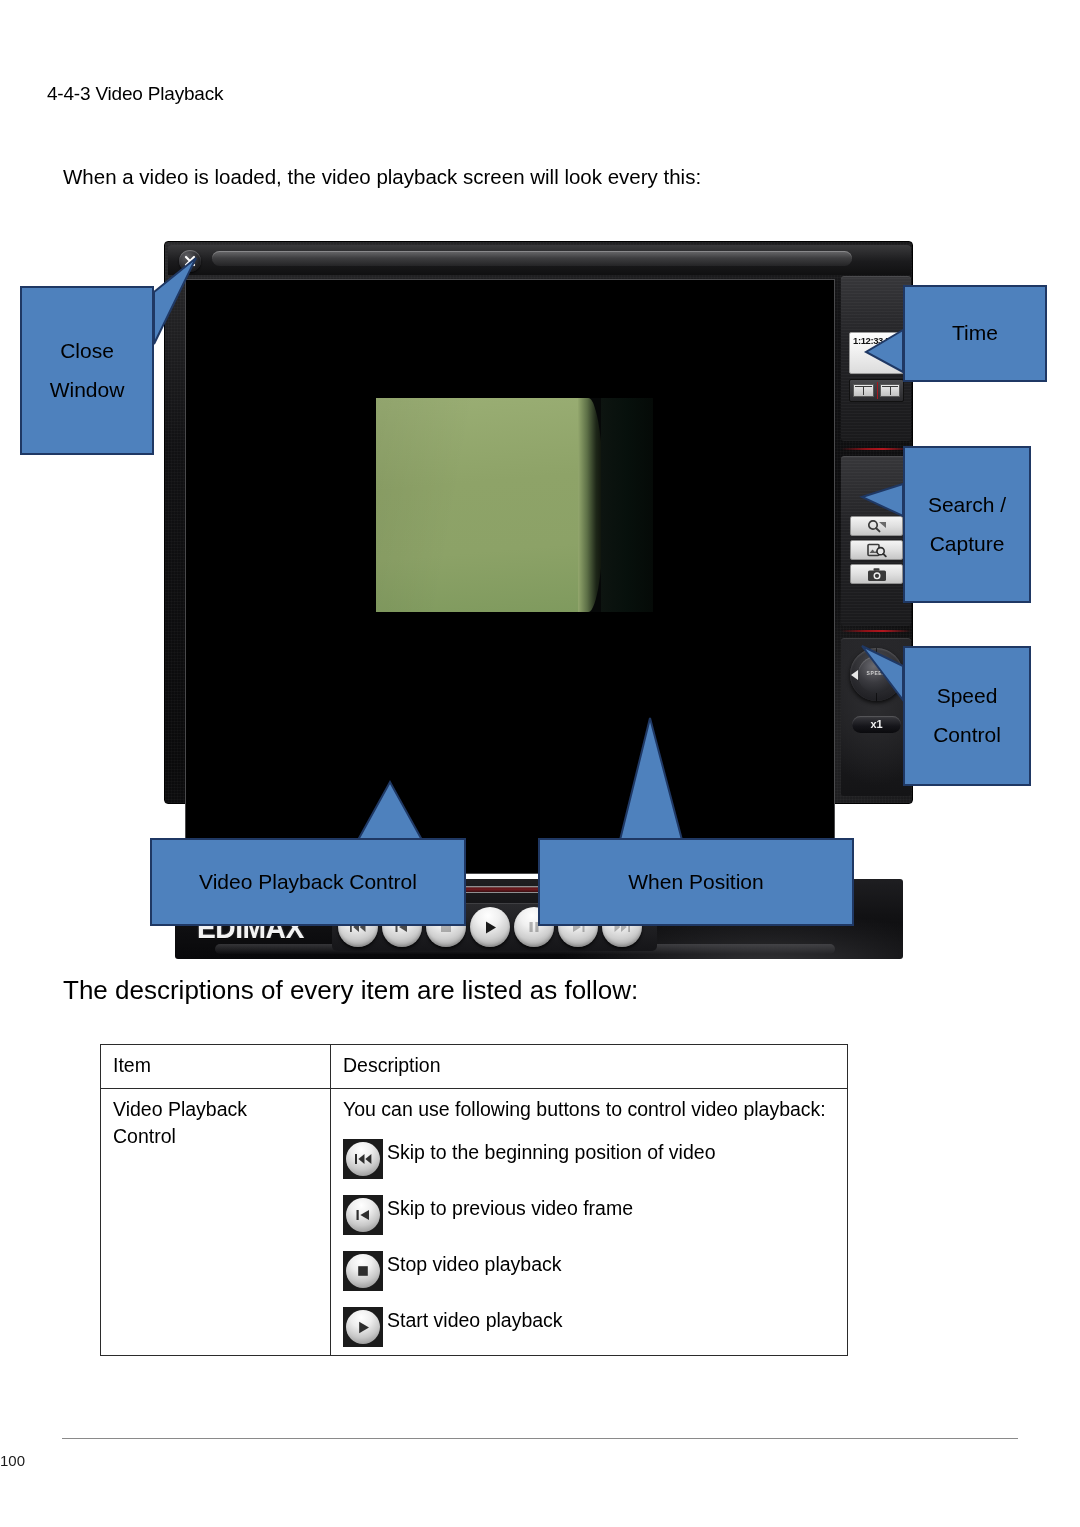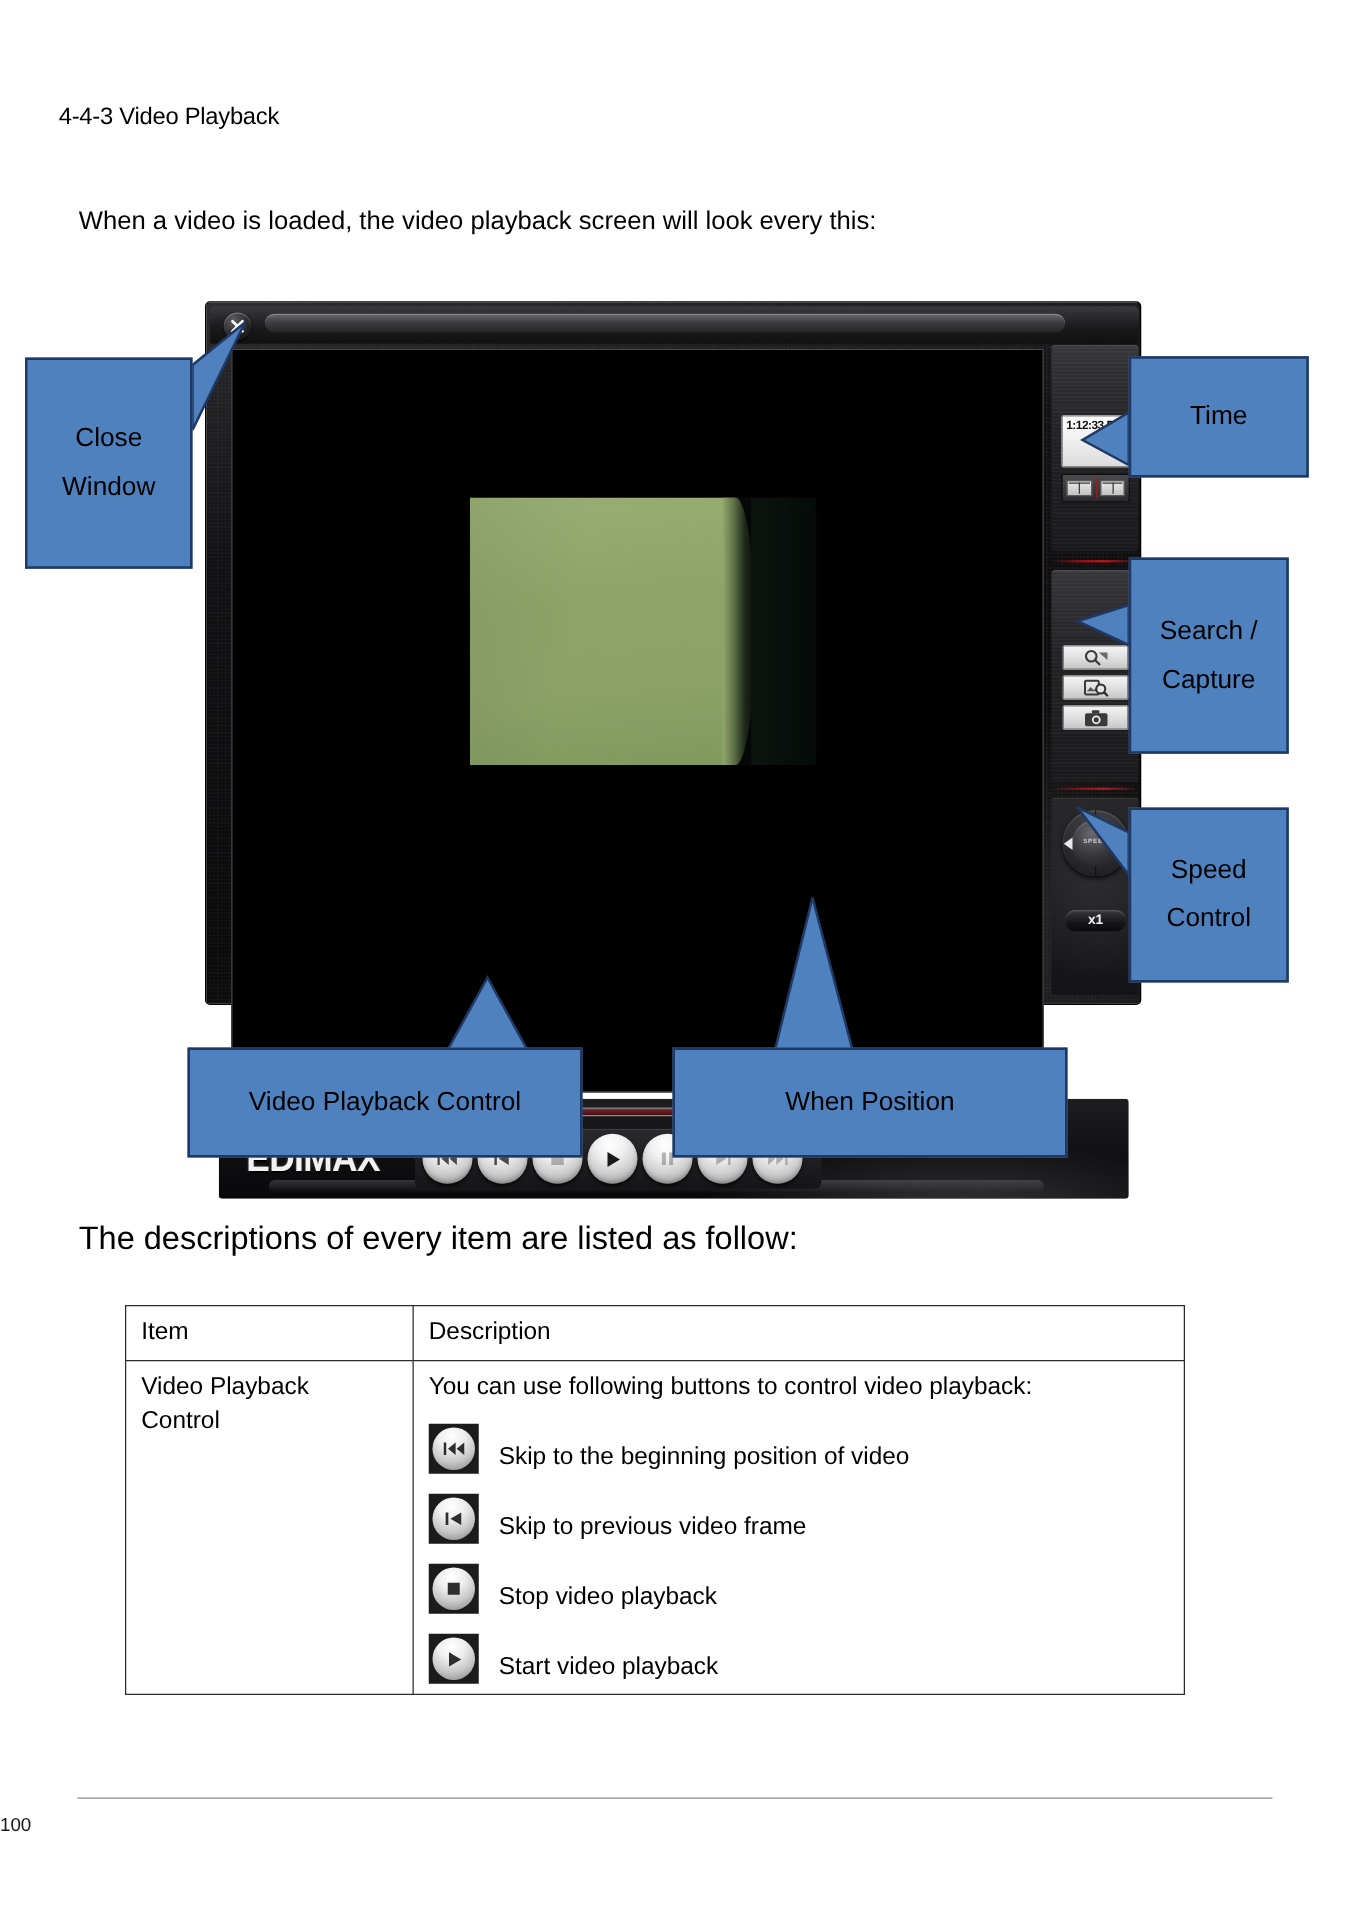--- a/index.html
+++ b/index.html
@@ -270,21 +270,21 @@
   }
   .speed-arrow { position: absolute; top: 22px; width: 0; height: 0; }
   .speed-arrow.left  { left: 1px;  border-top: 5px solid transparent; border-bottom: 5px solid transparent; border-right: 7px solid #e8e8e8; }
   .speed-arrow.right { right: 1px; border-top: 5px solid transparent; border-bottom: 5px solid transparent; border-left: 7px solid #e8e8e8; }
   .speed-seam-v {
     position: absolute; left: 26px; top: 0; width: 1px; height: 53px;
     background: rgba(0,0,0,0.55);
   }
   .speed-value {
     position: absolute;
-    left: 11px; top: 452px;
+    left: 11px; top: 440px;
     width: 49px; height: 17px;
     border-radius: 9px;
     background: linear-gradient(180deg, #3a3a3e 0%, #15151a 60%, #0a0a0d 100%);
     box-shadow: inset 0 1px 1px rgba(255,255,255,0.16);
     color: #f0f0f0;
     font-size: 11px;
     font-weight: bold;
     text-align: center;
     line-height: 17px;
   }
@@ -412,35 +412,35 @@
     left: 0; top: 0;
     width: 1080px; height: 1527px;
     z-index: 4;
     pointer-events: none;
   }
 
   
   .desc-table {
     position: absolute;
     left: 100px; top: 1044px;
-    width: 848px;
+    width: 748px;
     border-collapse: collapse;
     font-size: 19.5px;
   }
   .desc-table td {
     border: 1px solid #2b2b2b;
     padding: 7px 12px 8px 12px;
     vertical-align: top;
     line-height: 1.42;
   }
   .desc-table td.col-item { width: 230px; }
   .icon-row {
     display: flex;
-    align-items: flex-end;
-    gap: 16px;
+    align-items: flex-start;
+    gap: 4px;
     margin-top: 16px;
   }
   .icon-row:first-of-type { margin-top: 22px; }
   .icon-row .label { font-size: 19.5px; }
   .mini-icon {
     width: 40px; height: 40px;
     flex: none;
     background: #1b1b1b;
     display: flex;
     align-items: center;

